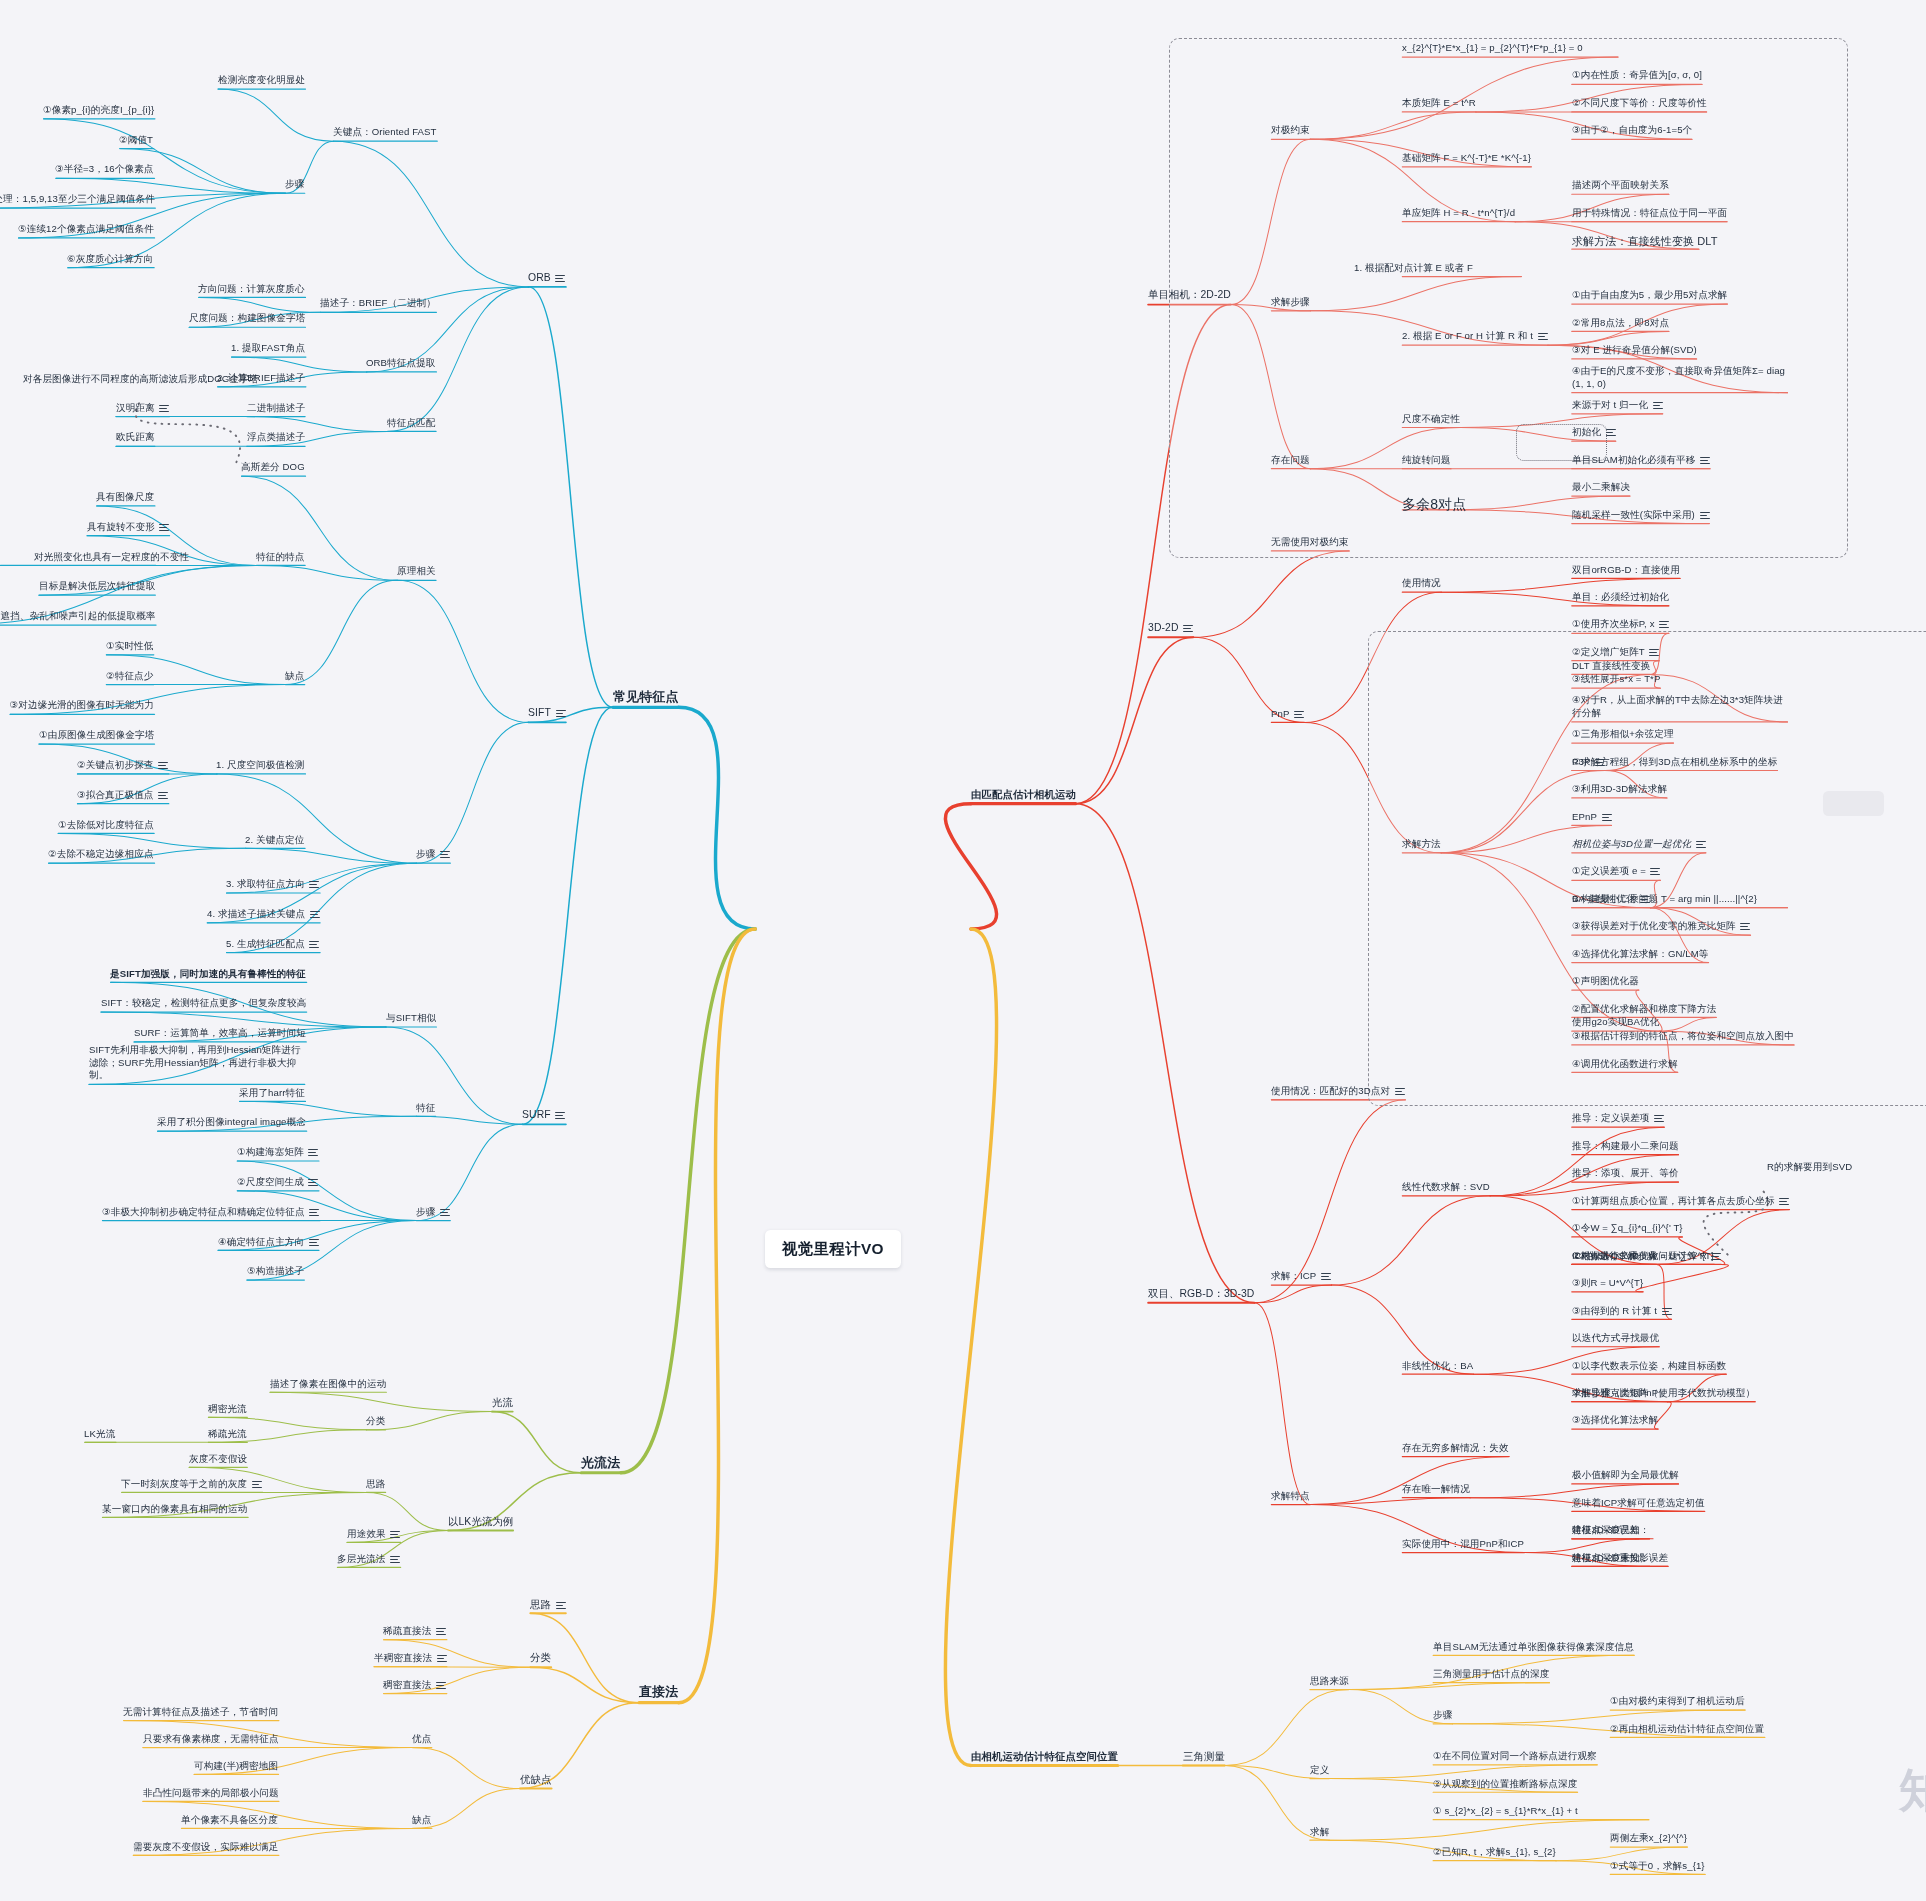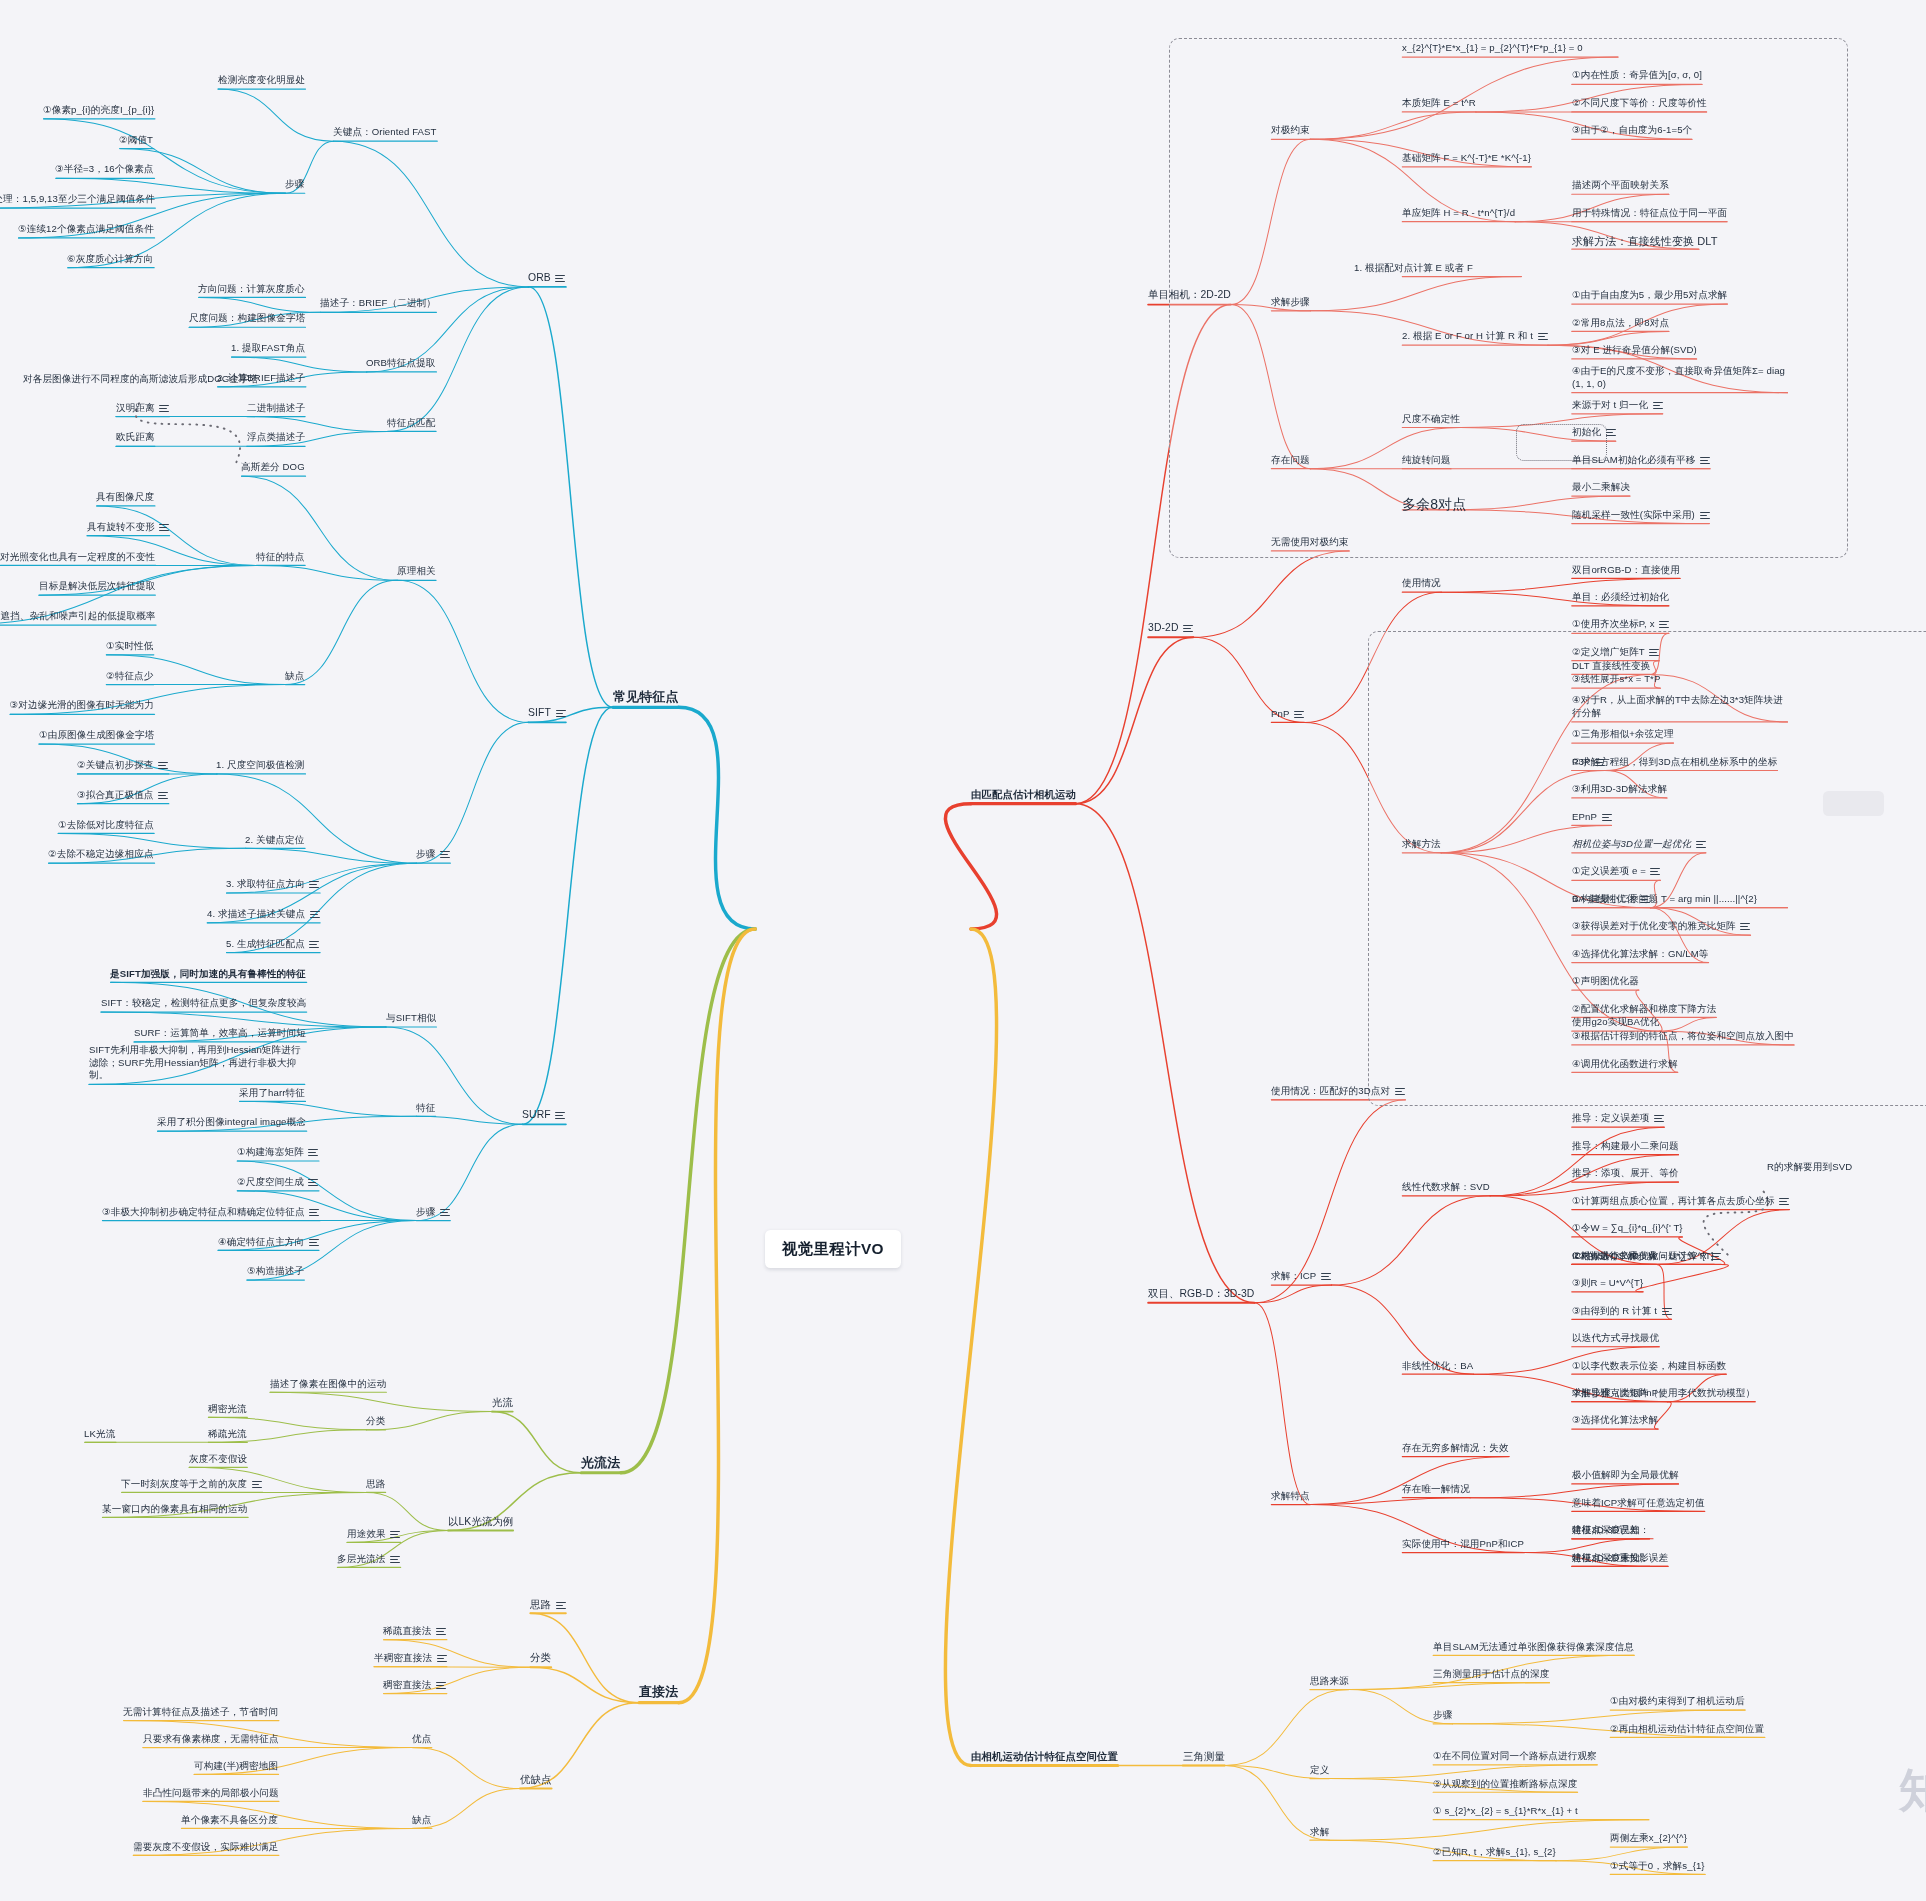--- a/index.html
+++ b/index.html
@@ -506,21 +506,21 @@
     <div class="node" style="left: 366px; top: 357px; font-size: 9.6px;">ORB特征点提取</div>
     <div class="node" style="left: 116px; top: 402px; font-size: 9.6px;">汉明距离<span class="note-icon"><i></i><i></i><i></i></span></div>
     <div class="node" style="left: 247px; top: 402px; font-size: 9.6px;">二进制描述子</div>
     <div class="node" style="left: 116px; top: 431px; font-size: 9.6px;">欧氏距离</div>
     <div class="node" style="left: 247px; top: 431px; font-size: 9.6px;">浮点类描述子</div>
     <div class="node" style="left: 387px; top: 417px; font-size: 9.6px;">特征点匹配</div>
     <div class="node l2" style="left: 528px; top: 271px; font-size: 10.4px;">ORB<span class="note-icon"><i></i><i></i><i></i></span></div>
     <div class="node" style="left: 241px; top: 461px; font-size: 9.6px;">高斯差分 DOG</div>
     <div class="node" style="left: 96px; top: 491px; font-size: 9.6px;">具有图像尺度</div>
     <div class="node" style="left: 87px; top: 521px; font-size: 9.6px;">具有旋转不变形<span class="note-icon"><i></i><i></i><i></i></span></div>
-    <div class="node" style="left: 0px; top: 551px; font-size: 9.6px;">对光照变化也具有一定程度的不变性</div>
+    <div class="node" style="left: 0px; top: 551px; font-size: 9.6px; padding-left: 34px;">对光照变化也具有一定程度的不变性</div>
     <div class="node" style="left: 39px; top: 580px; font-size: 9.6px;">目标是解决低层次特征提取</div>
     <div class="node" style="left: -48px; top: 610px; font-size: 9.6px;">可减少低由遮挡、杂乱和噪声引起的低提取概率</div>
     <div class="node" style="left: 256px; top: 551px; font-size: 9.6px;">特征的特点</div>
     <div class="node" style="left: 106px; top: 640px; font-size: 9.6px;">①实时性低</div>
     <div class="node" style="left: 106px; top: 670px; font-size: 9.6px;">②特征点少</div>
     <div class="node" style="left: 9.6px; top: 699px; font-size: 9.6px;">③对边缘光滑的图像有时无能为力</div>
     <div class="node" style="left: 285px; top: 670px; font-size: 9.6px;">缺点</div>
     <div class="node" style="left: 397px; top: 565px; font-size: 9.6px;">原理相关</div>
     <div class="node" style="left: 39px; top: 729px; font-size: 9.6px;">①由原图像生成图像金字塔</div>
     <div class="node" style="left: 77px; top: 759px; font-size: 9.6px;">②关键点初步探查<span class="note-icon"><i></i><i></i><i></i></span></div>

